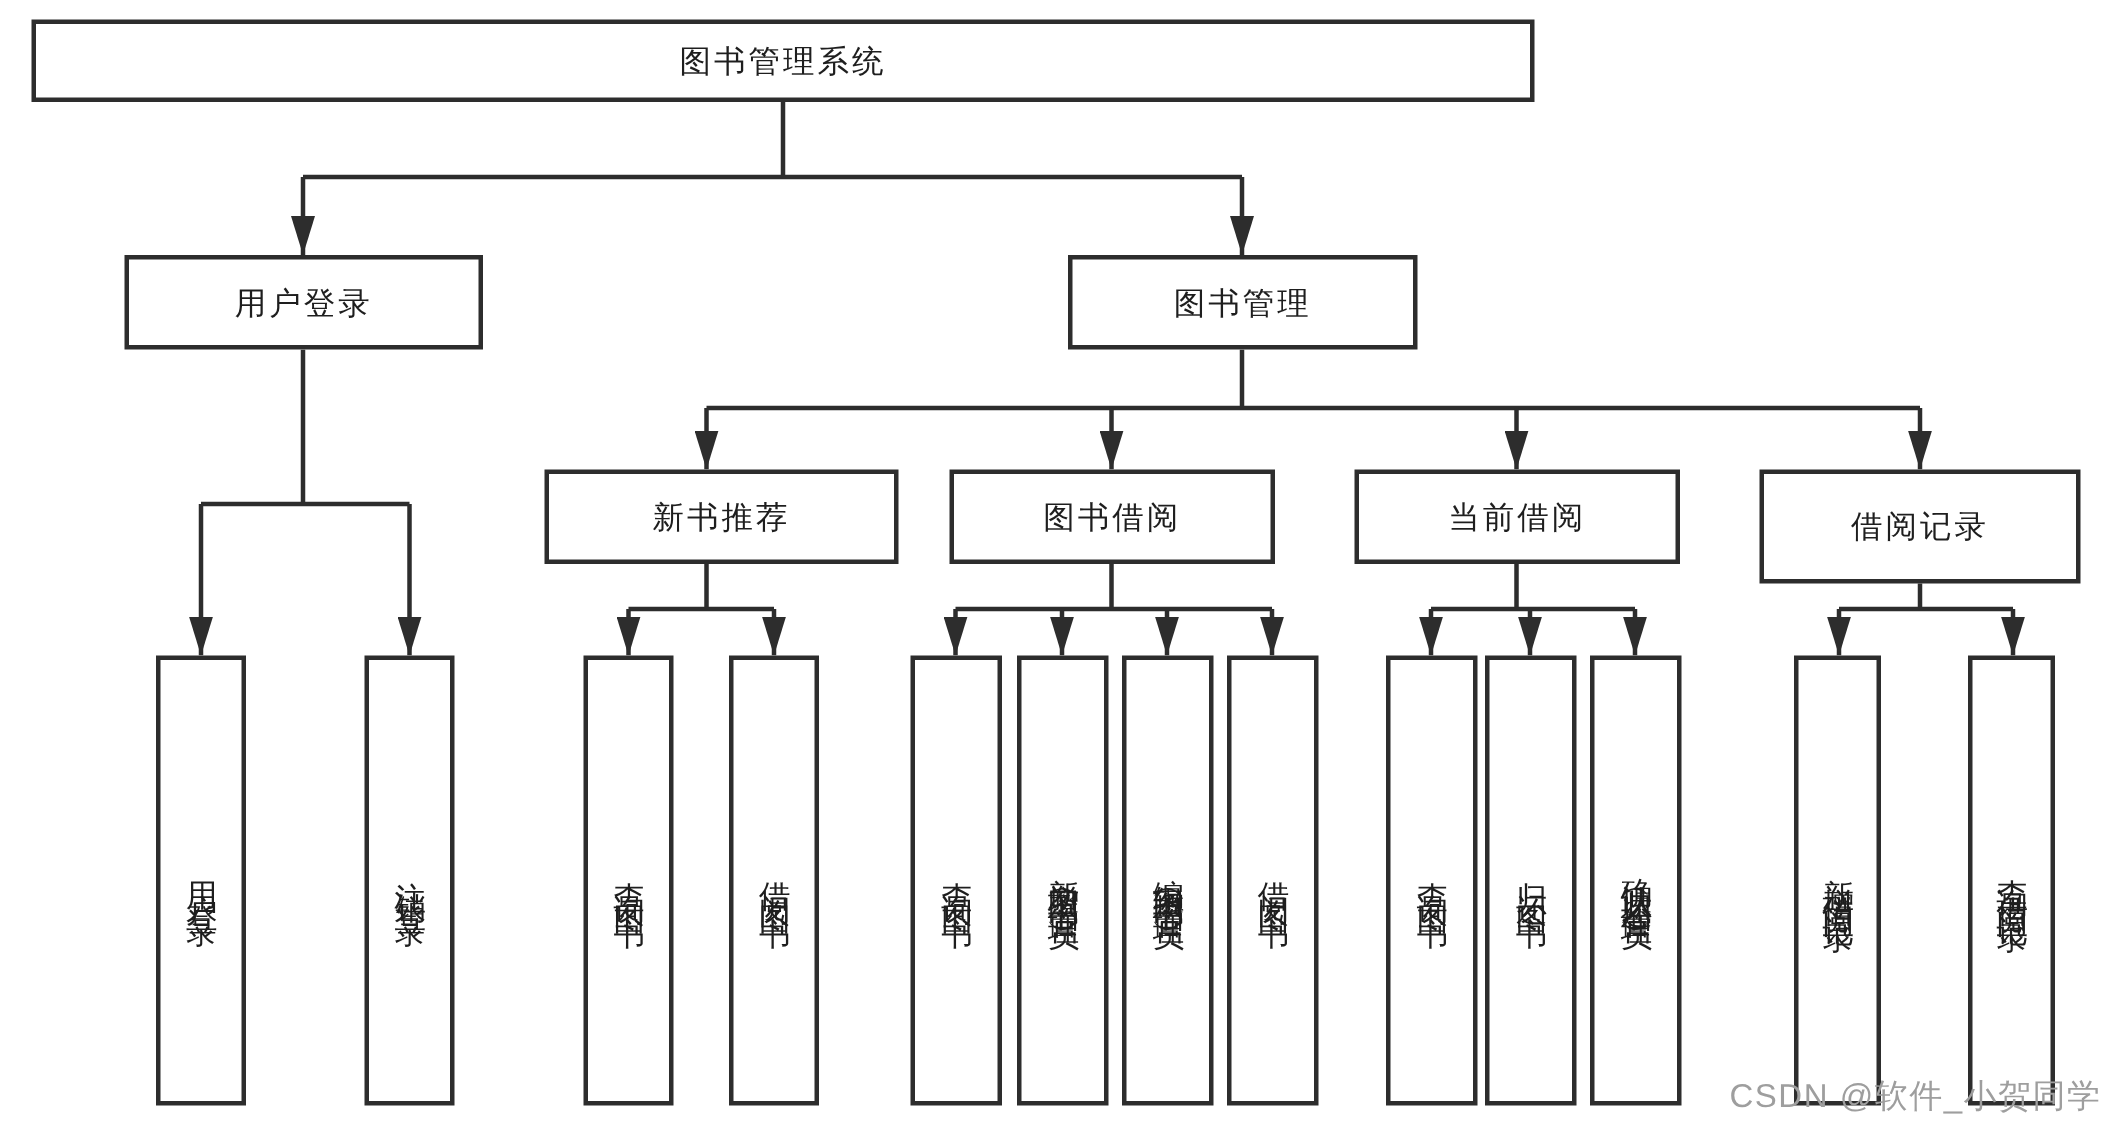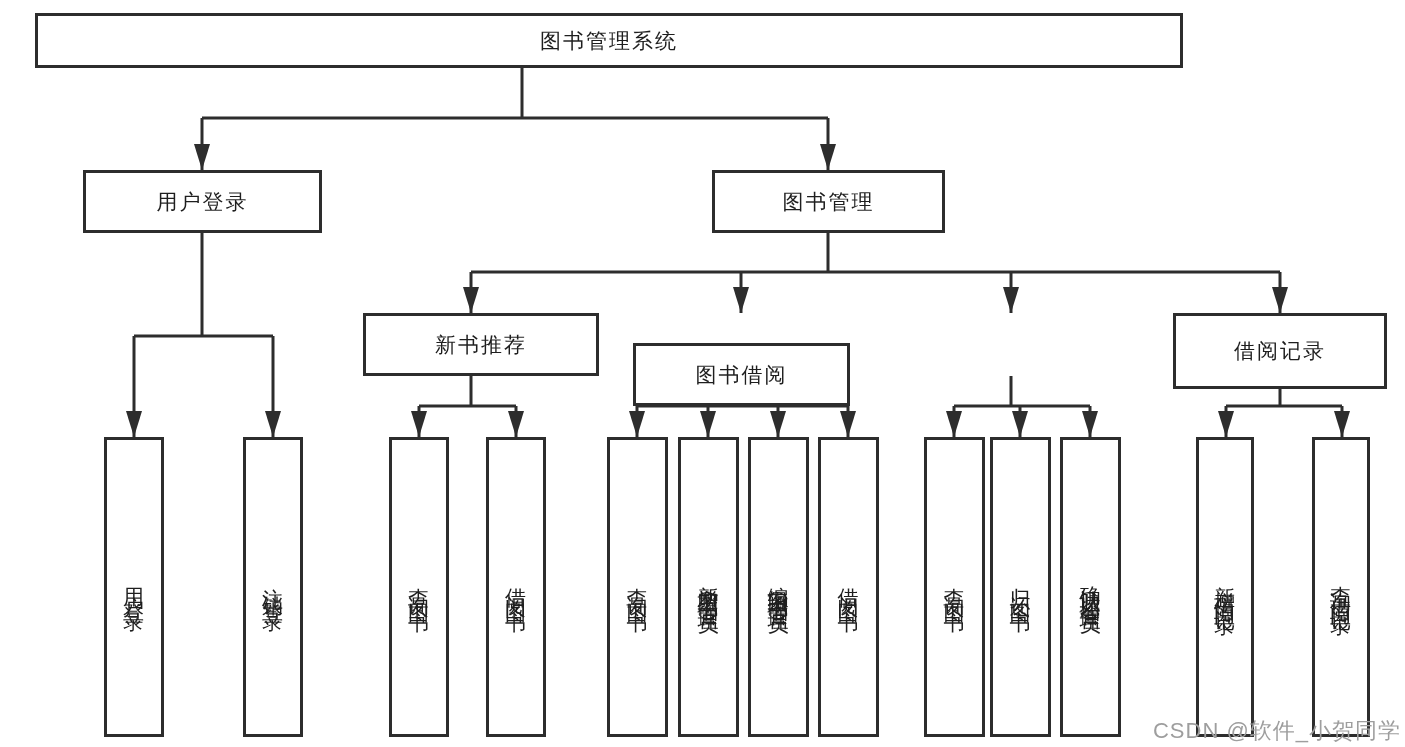--- a/index.html
+++ b/index.html
@@ -85,27 +85,28 @@
       <line x1="954" y1="406" x2="954" y2="437" marker-end="url(#arw)"></line>
       <line x1="1020" y1="406" x2="1020" y2="437" marker-end="url(#arw)"></line>
       <line x1="1090" y1="406" x2="1090" y2="437" marker-end="url(#arw)"></line>
 
       <path d="M1280 376 V406 M1226 406 H1342"></path>
       <line x1="1226" y1="406" x2="1226" y2="437" marker-end="url(#arw)"></line>
       <line x1="1342" y1="406" x2="1342" y2="437" marker-end="url(#arw)"></line>
     </g>
   </svg>
 
-  <div class="node" style="left:35px; top:13px; width:1148px; height:55px;">图书管理系统</div>
+  <div class="node" style="left:21px; top:13px; width:1002px; height:55px;">图书管理系统</div>
 
   <div class="node" style="left:83px; top:170px; width:239px; height:63px;">用户登录</div>
   <div class="node" style="left:712px; top:170px; width:233px; height:63px;font-family:Liberation Mono, monospace;">图书管理</div>
 
   <div class="node" style="left:363px; top:313px; width:236px; height:63px;">新书推荐</div>
-  <div class="node" style="left:633px; top:313px; width:217px; height:63px;margin-top:30px;">图书借阅</div>
+  <div class="node" style="left:633px; top:313px; width:217px; height:63px;">图书借阅</div>
+  <div class="node" style="left:903px; top:313px; width:217px; height:63px;">当前借阅</div>
   <div class="node" style="left:1173px; top:313px; width:214px; height:76px;">借阅记录</div>
 
   <div class="node leaf" style="left:104px; top:437px; width:60px; height:300px;">用户登录</div>
   <div class="node leaf" style="left:243px; top:437px; width:60px; height:300px;">注销登录</div>
 
   <div class="node leaf" style="left:389px; top:437px; width:60px; height:300px;">查询图书</div>
   <div class="node leaf" style="left:486px; top:437px; width:60px; height:300px;">借阅图书</div>
 
   <div class="node leaf" style="left:607px; top:437px; width:61px; height:300px;">查询图书</div>
   <div class="node leaf" style="left:678px; top:437px; width:61px; height:300px; letter-spacing:4px;">新增图书（管理员）</div>

